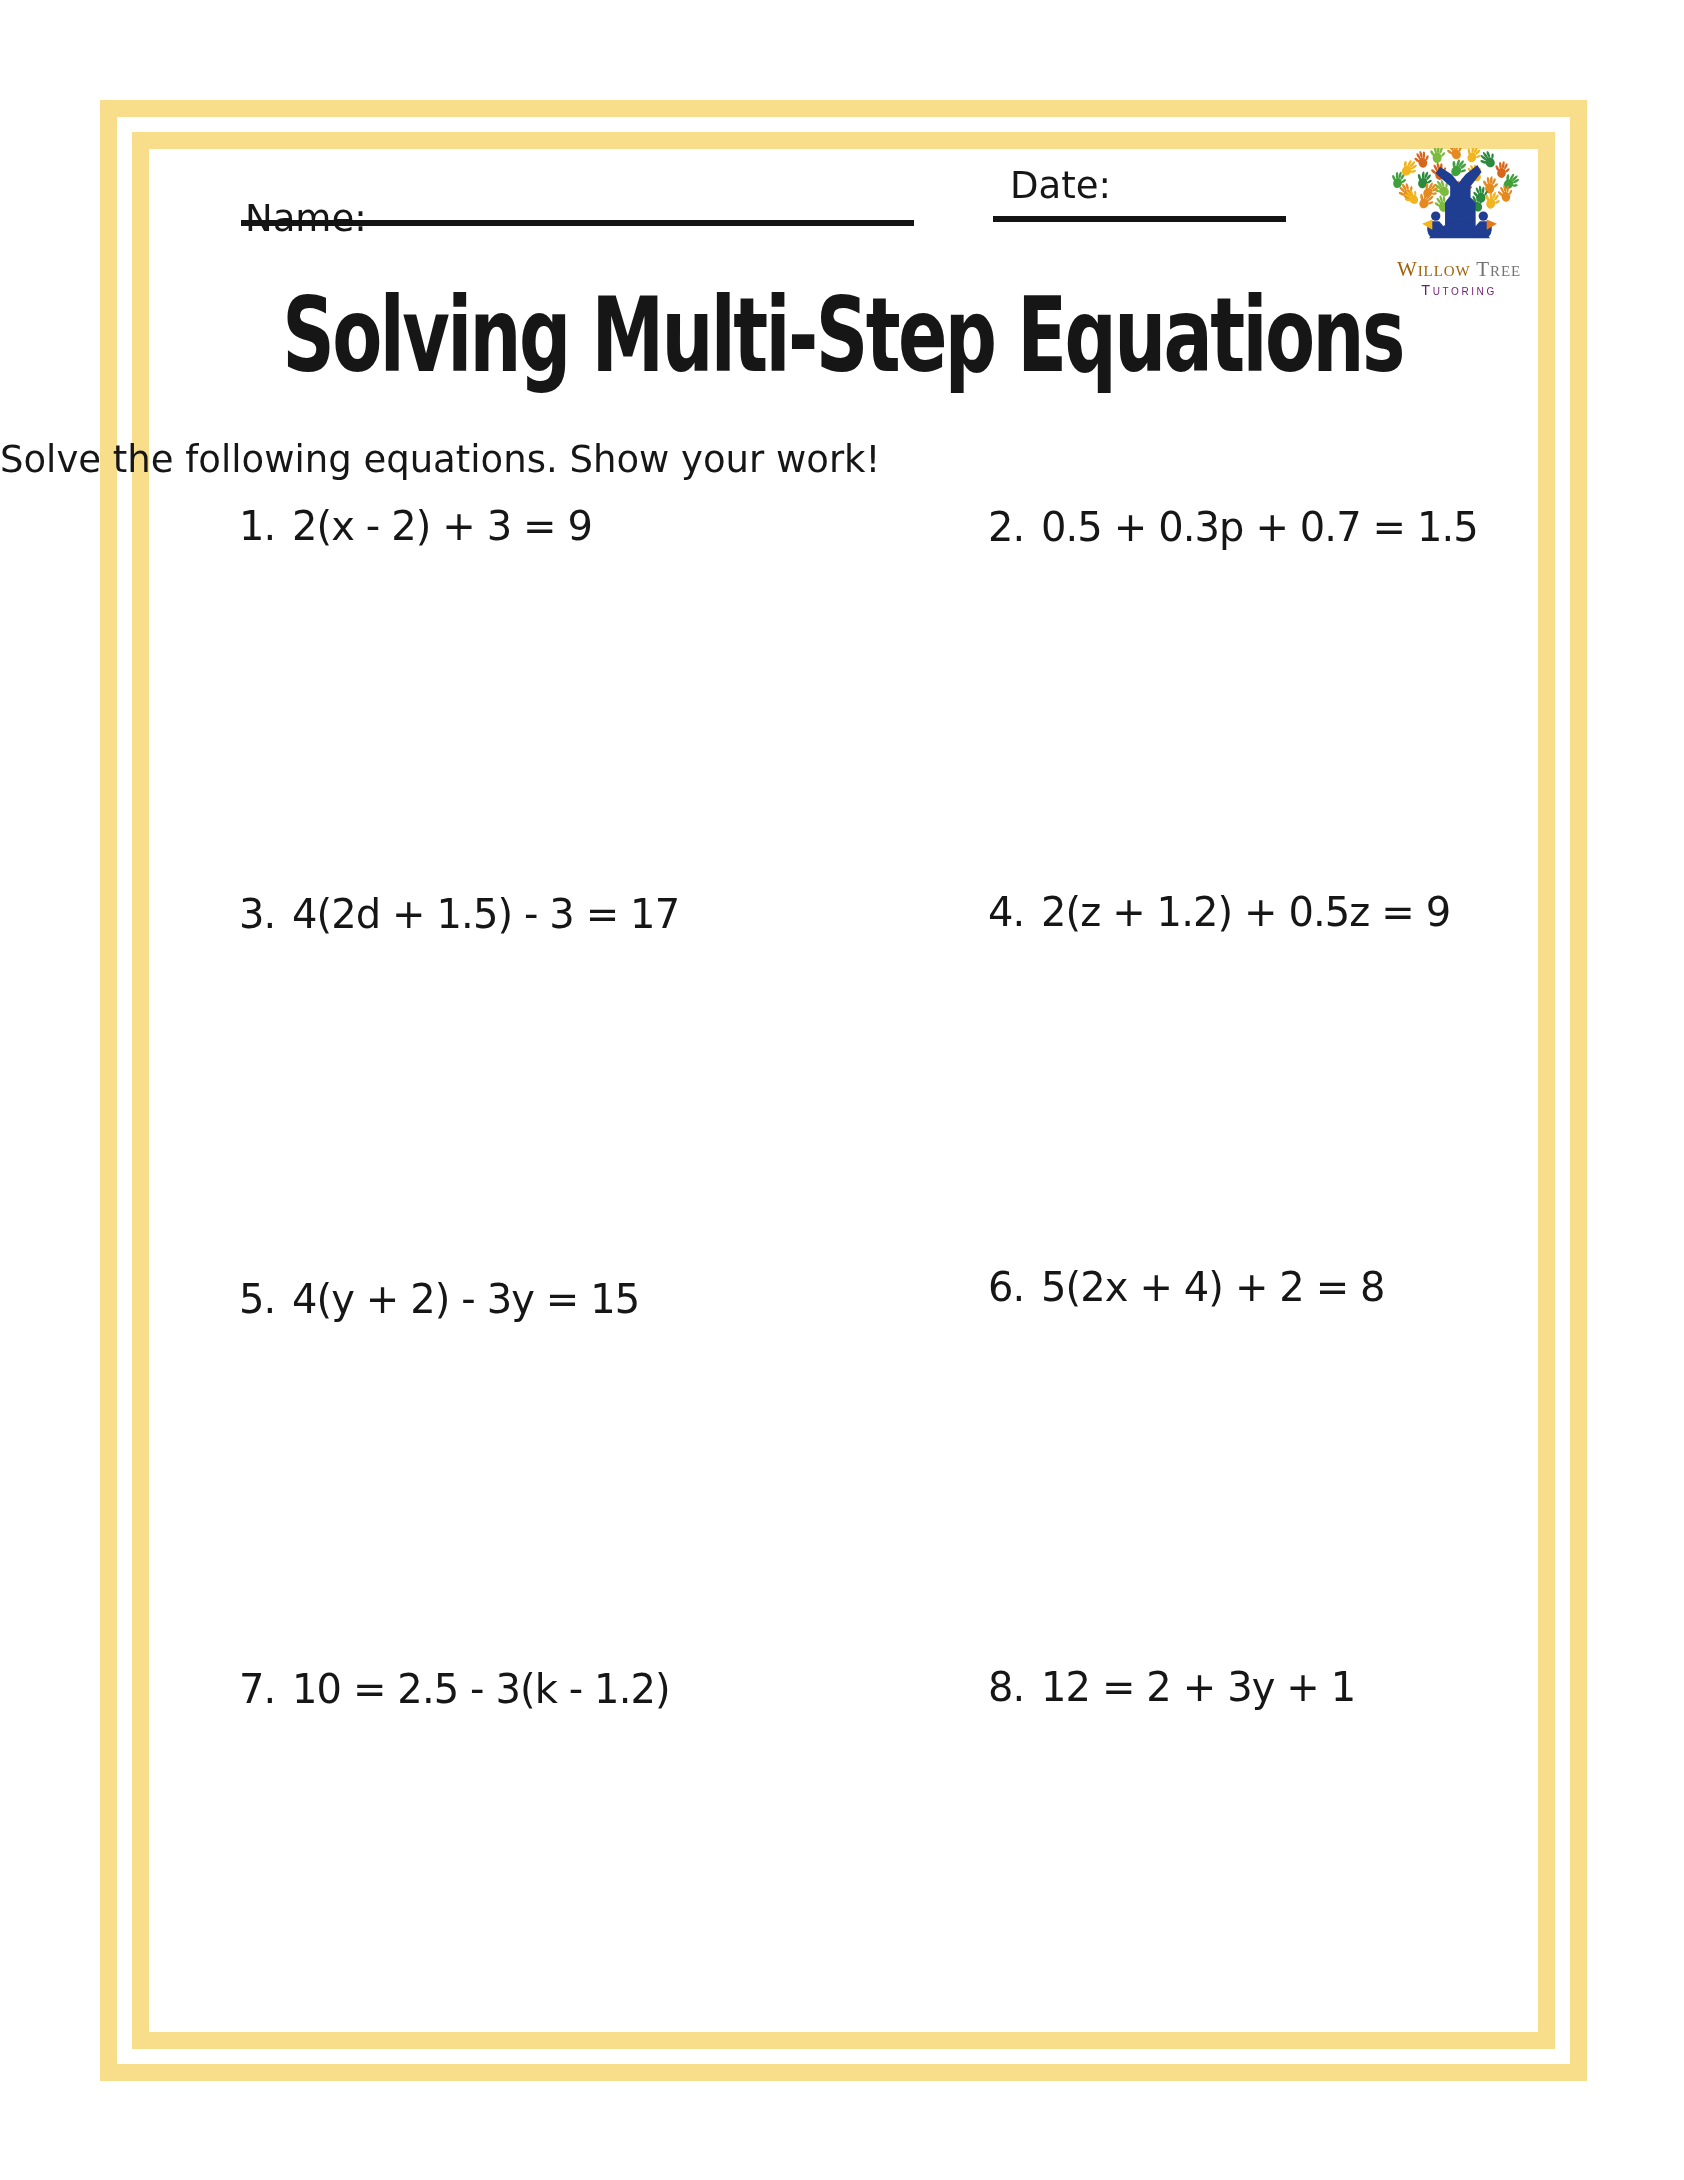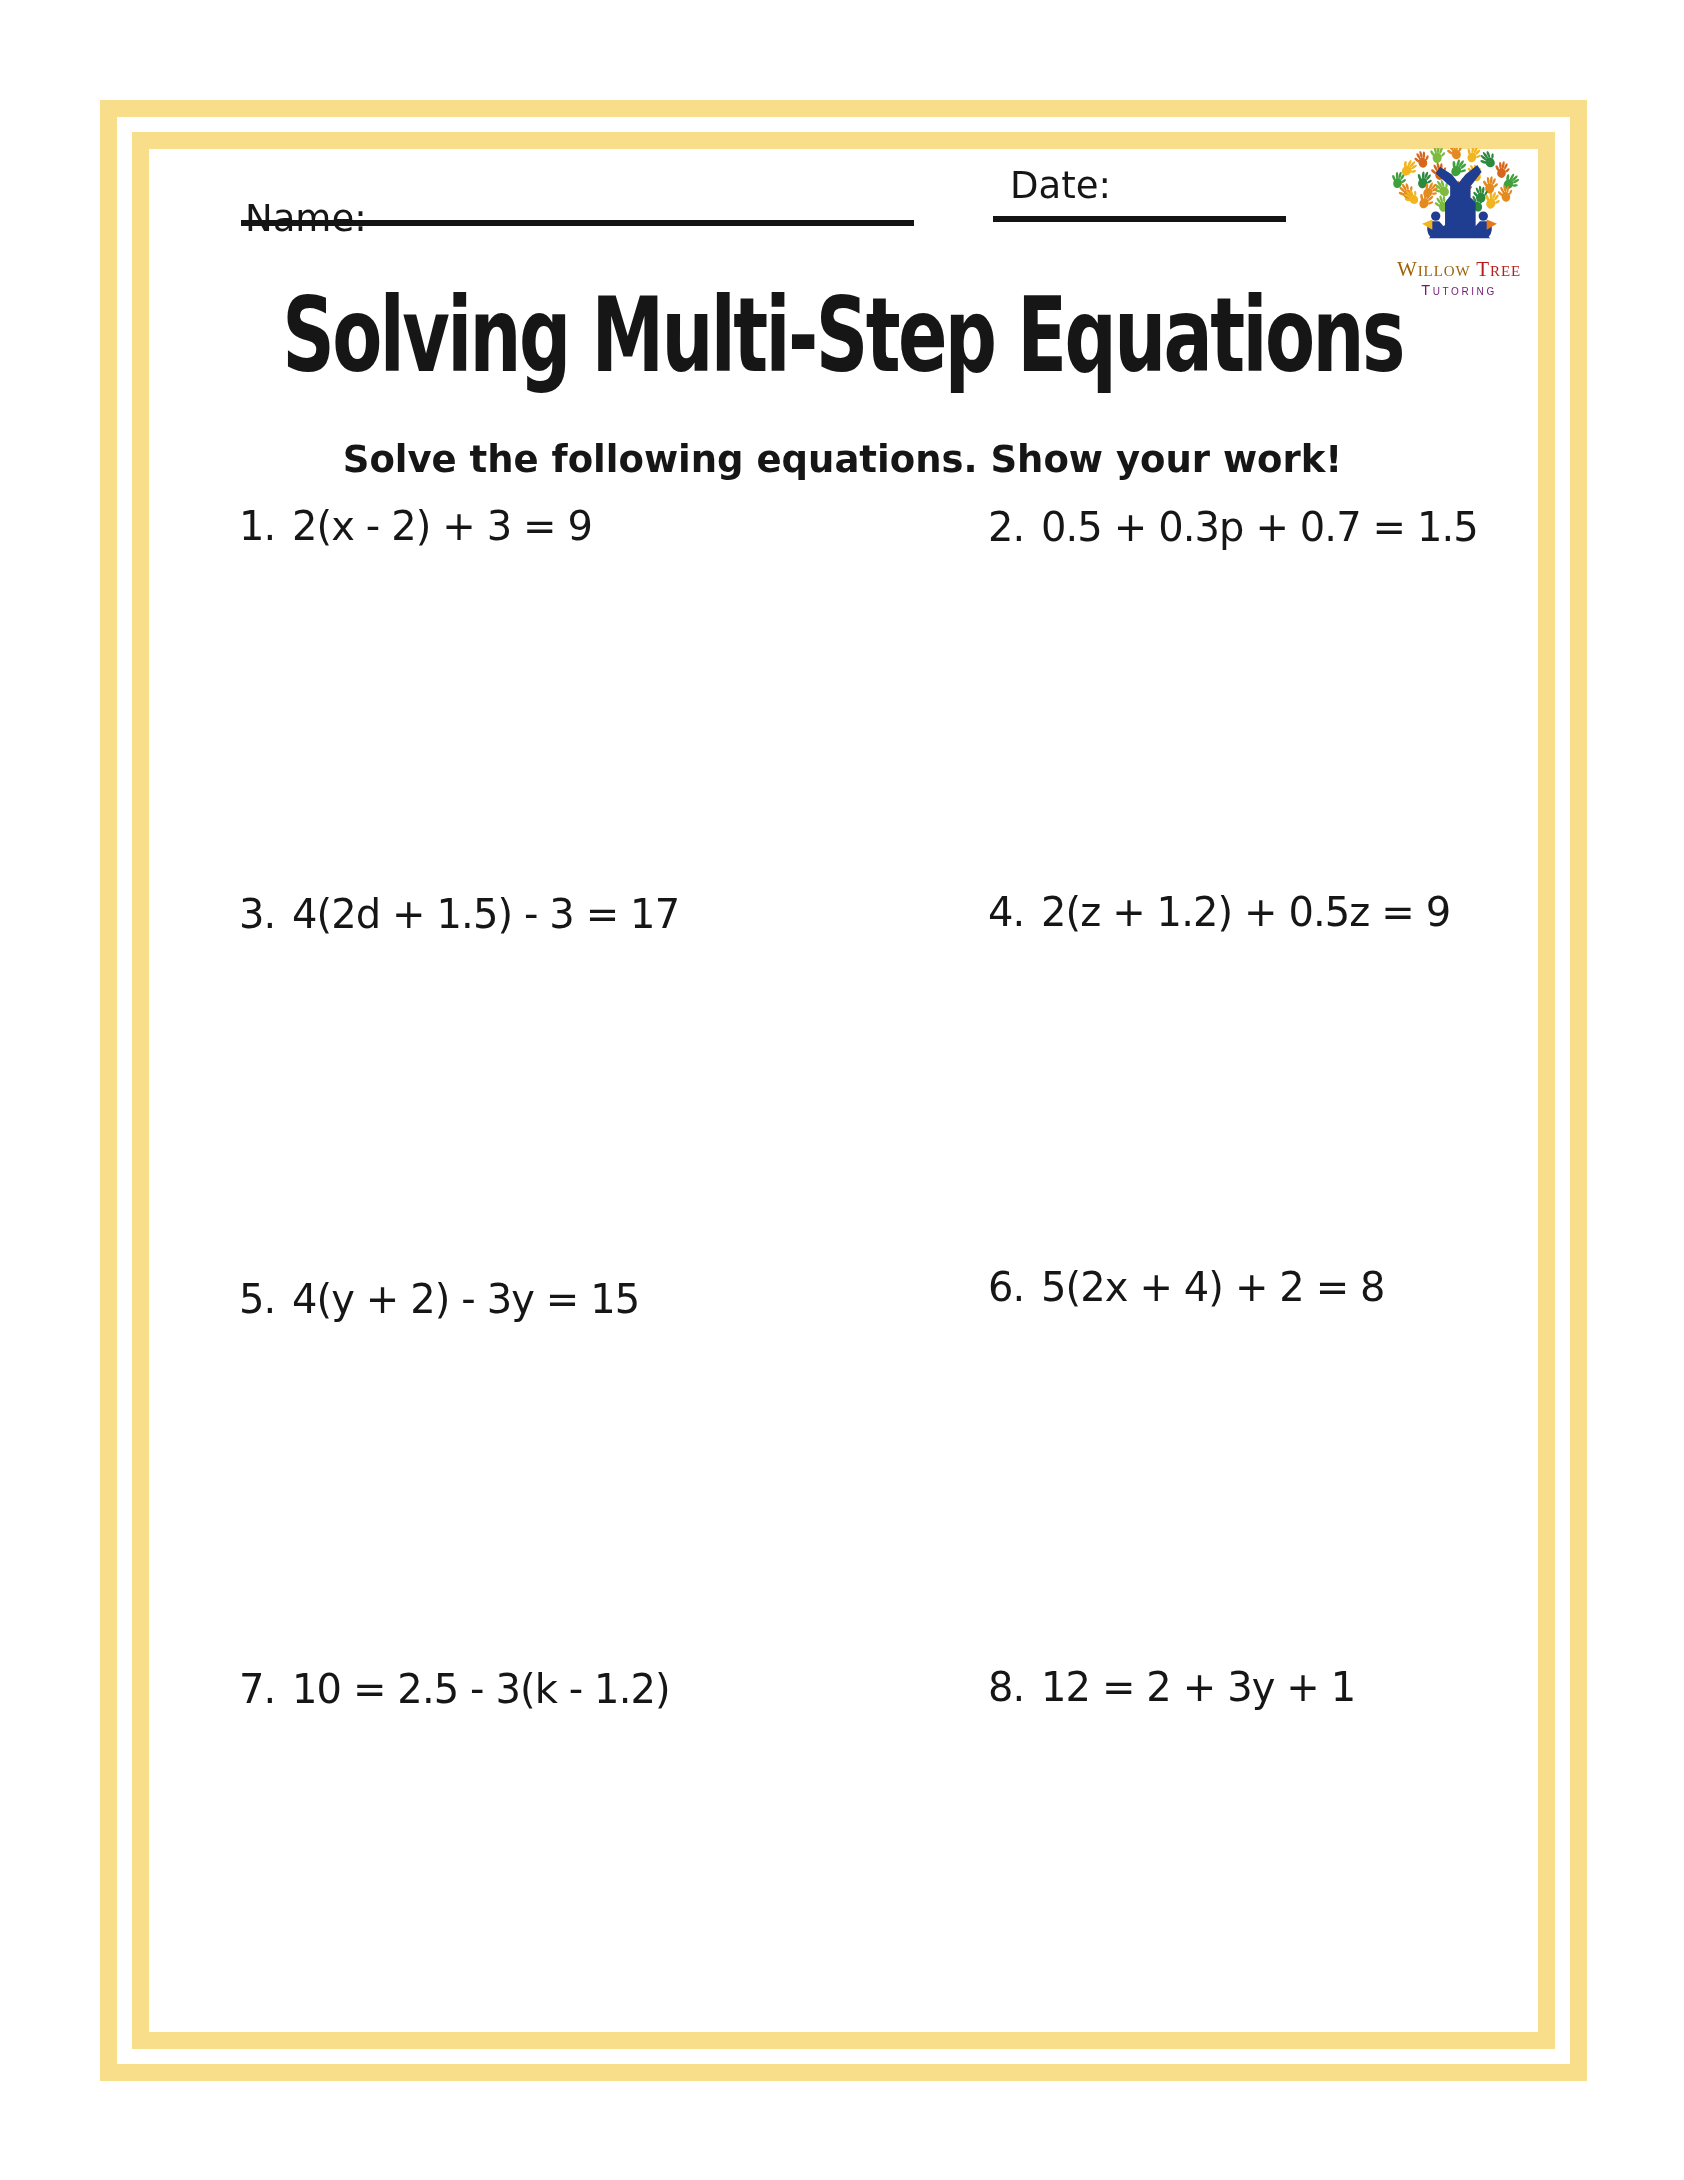--- a/index.html
+++ b/index.html
@@ -27,34 +27,34 @@
   .name-label { position:absolute; left:245px; top:167px; font-size:37px; letter-spacing:0px;margin-top:30px; }
   .name-line  { position:absolute; left:241px; top:220px; width:673px; height:6px; background:#141414; }
   .date-label { position:absolute; left:1010px; top:164px; font-size:37px; }
   .date-line  { position:absolute; left:993px; top:216px; width:293px; height:6px; background:#141414; }
 
   
   .logo { position:absolute; left:1378px; top:148px; width:162px; text-align:center; line-height:1; }
   .logo svg { display:block; margin:0 auto; }
   .logo-line1 { font-family:"Liberation Serif", serif; font-variant:small-caps; font-size:21px; letter-spacing:0.9px; margin-top:1.7px; white-space:nowrap; }
   .logo-willow { color:#a16207; }
-  .logo-tree   { color:#b91c1c; }
+  .logo-tree   { color:#737373; }
   .logo-line2 { font-family:Liberation Sans, sans-serif; font-variant:small-caps; font-size:14.5px; letter-spacing:2.6px; color:#701a75; margin-top:3px; }
 
   
   .title {
     position:absolute; left:0; right:0; top:274px;
     margin:0; text-align:center;
     font-size:73px; font-weight:bold; letter-spacing:-2.6px;
     transform:scaleY(1.42); transform-origin:center top;
     white-space:nowrap;
   }
   .subtitle {
     position:absolute; left:0; right:0; top:438px;
-    text-align:center; font-size:37px; letter-spacing:0px;font-weight:bold;
+    font-size:37px; letter-spacing:0px;
   }
 
   
   .problem { position:absolute; display:flex; font-size:40px; letter-spacing:-0.9px; white-space:nowrap; }
   .problem .num { width:53px; flex:0 0 auto; }
   .p1 { left:239px;  top:503px;  }
   .p2 { left:988px; top:504px;  }
   .p3 { left:239px;  top:891px; }
   .p4 { left:988px; top:889px; }
   .p5 { left:239px;  top:1276px; }

